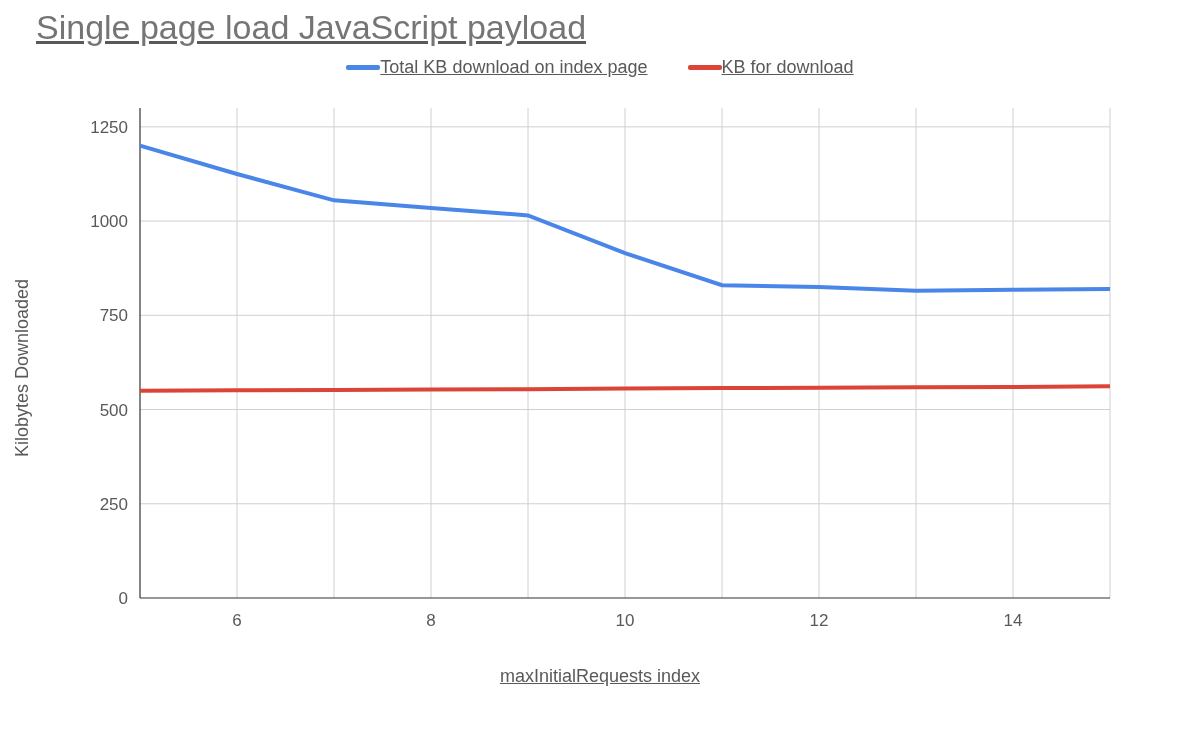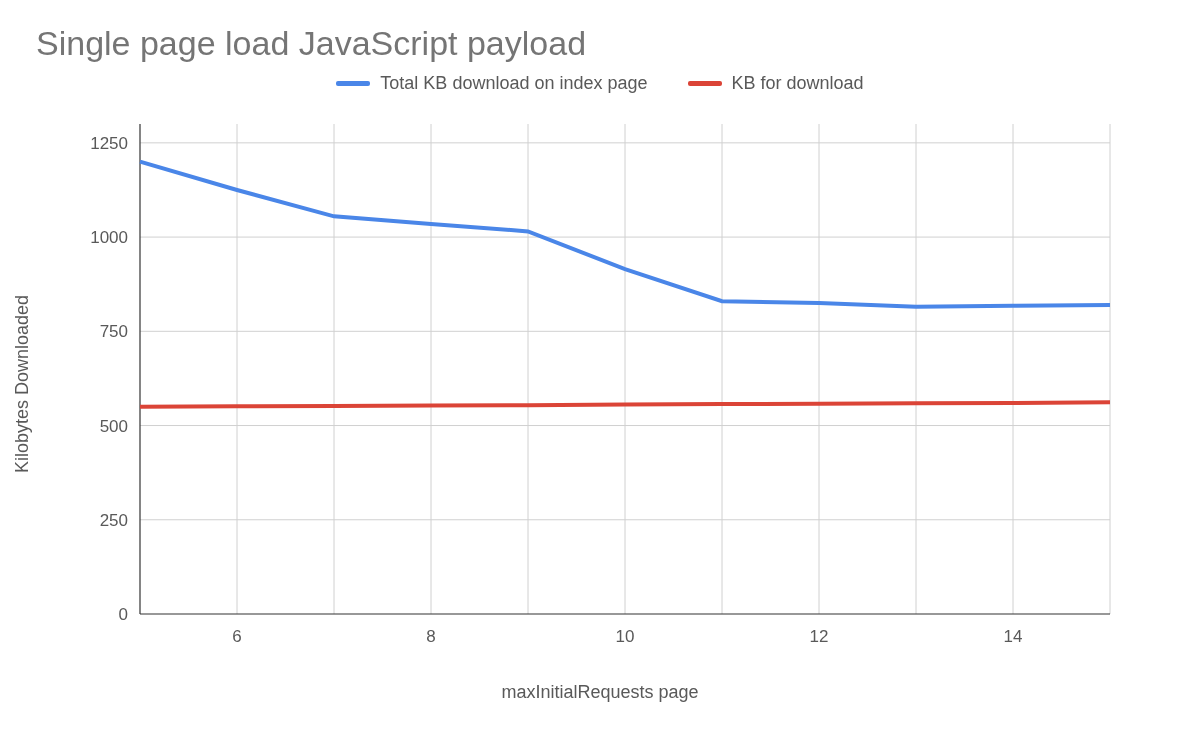--- a/index.html
+++ b/index.html
@@ -9,40 +9,40 @@
     width: 1200px;
     height: 742px;
     background: #fff;
     font-family: Arial, Helvetica, sans-serif;
     color: #595959;
   }
   .chart-wrap {
     position: relative;
     width: 1200px;
     height: 742px;
-    padding: 20px 30px 30px 30px;
+    padding: 4px 30px 30px 30px;
+    text-decoration: underline;
   }
   .title {
     font-size: 34px;
     color: #757575;
     font-weight: 400;
     margin: 4px 0 10px 6px;
   }
   .legend {
     display: flex;
     justify-content: center;
     gap: 40px;
     font-size: 18px;
     color: #595959;
     margin-bottom: 10px;
   }
   .legend-item {
     display: flex;
     align-items: center;
-    gap: 10px;
   }
   .swatch {
     width: 34px;
     height: 5px;
     border-radius: 2px;
   }
   .swatch.blue { background: #4a86e8; }
   .swatch.red  { background: #db4437; }
   .plot-zone {
     position: relative;
@@ -137,14 +137,14 @@
           <text x="401" y="538" text-anchor="middle">8</text>
           <text x="595" y="538" text-anchor="middle">10</text>
           <text x="789" y="538" text-anchor="middle">12</text>
           <text x="983" y="538" text-anchor="middle">14</text>
         </g>
         <path d="M110 57.69230769230768 L207 85.96153846153845 L304 112.34615384615387 L401 119.88461538461542 L498 127.4230769230769 L595 165.11538461538458 L692 197.1538461538462 L789 199.03846153846155 L886 202.80769230769232 L983 201.67692307692306 L1080 200.9230769230769" class="series blue" stroke="#4a86e8"></path>
         <path d="M110 302.69230769230774 L207 302.3153846153846 L304 301.9384615384615 L401 301.5615384615385 L498 301.18461538461537 L595 300.4307692307692 L692 300.05384615384617 L789 299.67692307692306 L886 299.3 L983 298.9230769230769 L1080 298.1692307692308" class="series red" stroke="#db4437"></path>
       </svg>
   </div>
 
-  <div class="xlabel">maxInitialRequests page</div>
+  <div class="xlabel">maxInitialRequests index</div>
 </div>
 
 </body></html>

